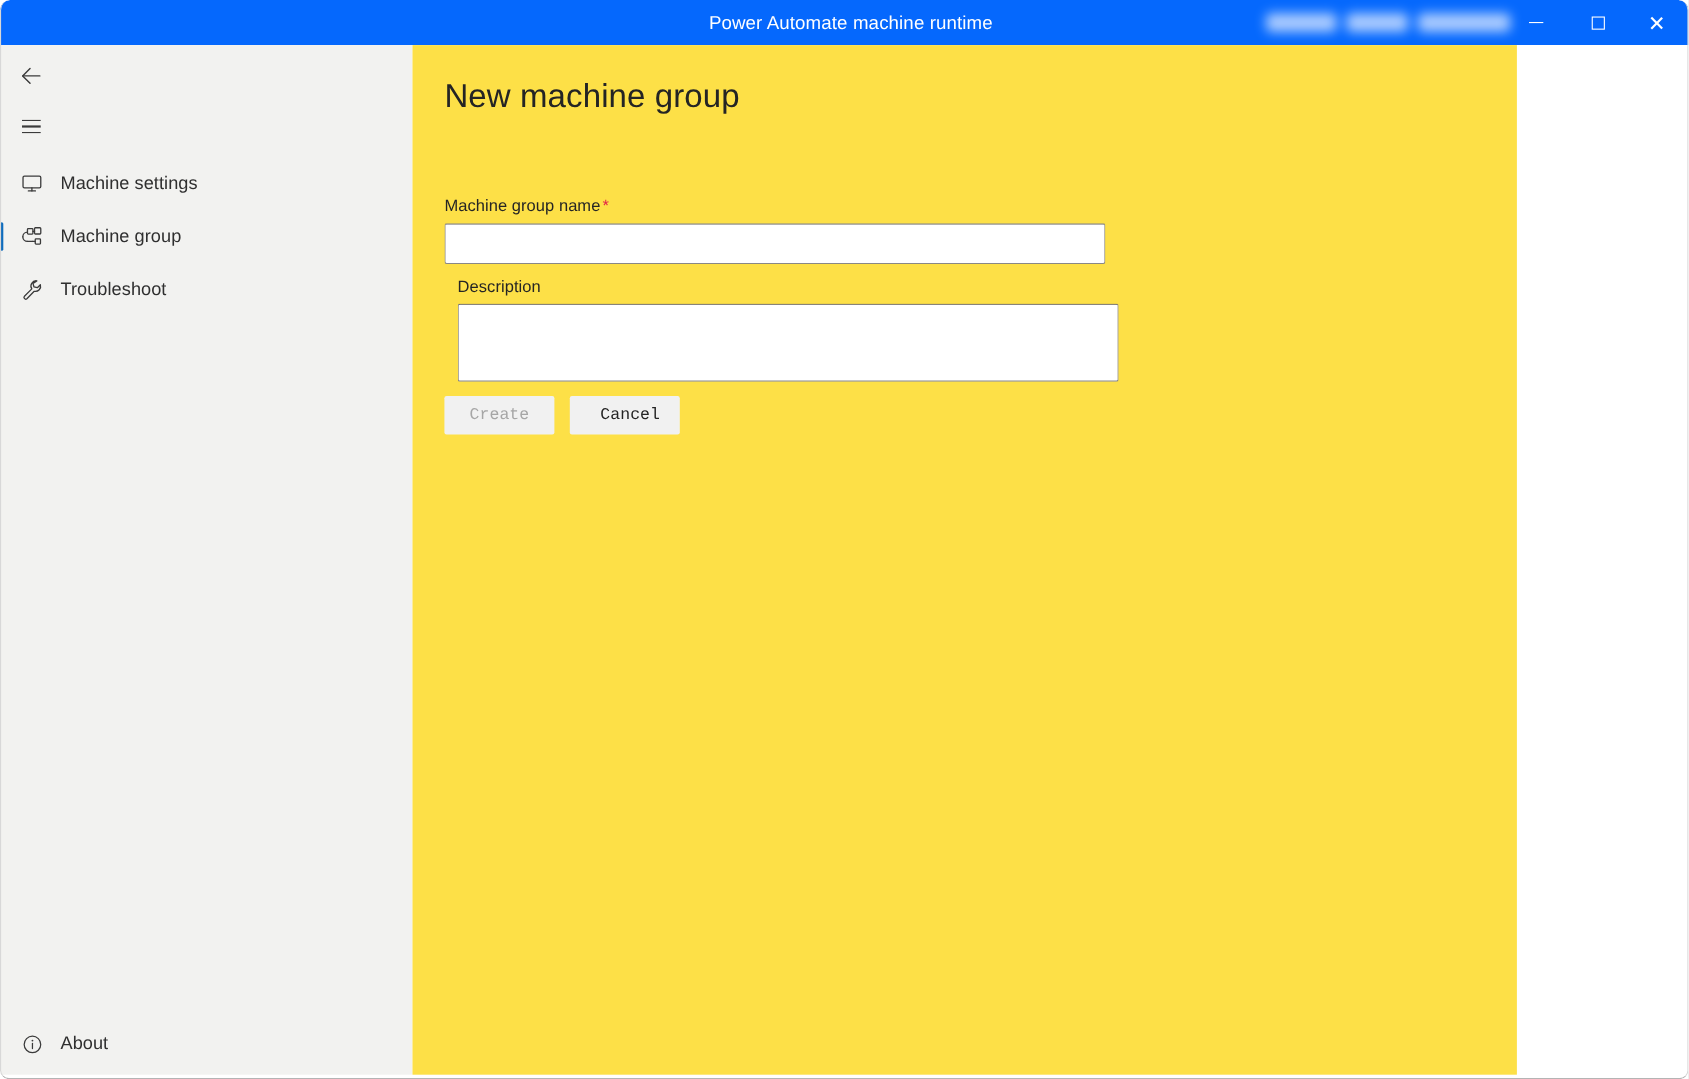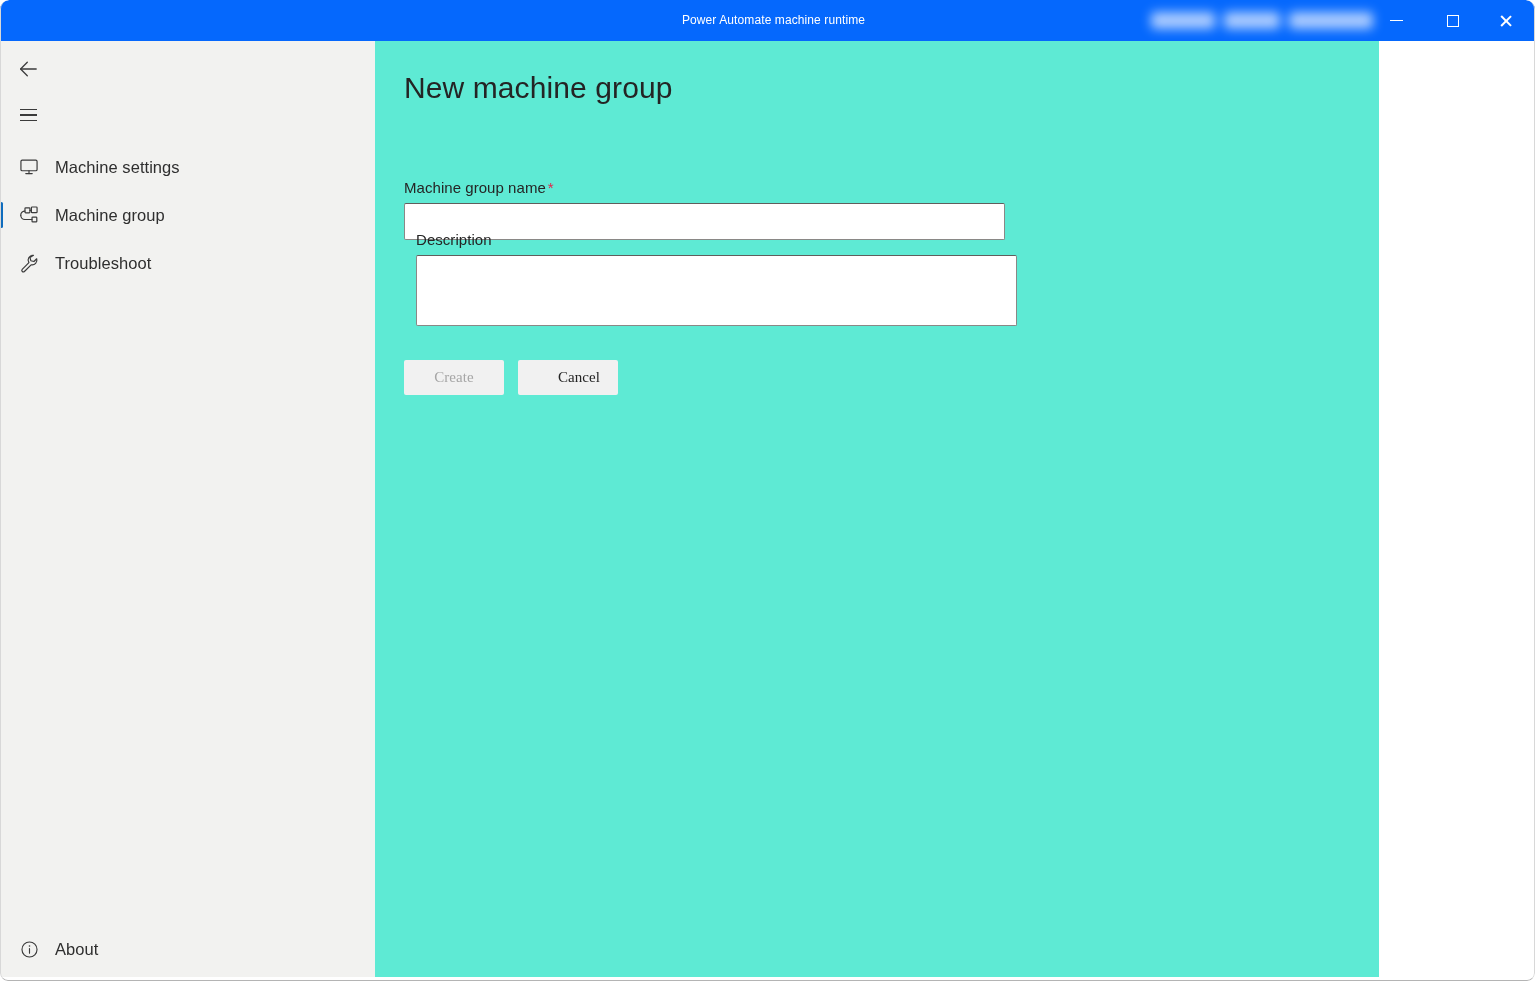--- a/index.html
+++ b/index.html
@@ -32,21 +32,21 @@
     border-radius: 9px 9px 0 0;
     display: flex;
     align-items: center;
     user-select: none;
   }
   #titlebar-title {
     position: absolute;
     left: 12px; right: 0;
     text-align: center;
     color: #ffffff;
-    font-size: 12px;
+    font-size: 17px;
     letter-spacing: 0.1px;
     line-height: 41px;
     pointer-events: none;
   }
   #account-chip {
     position: absolute;
     right: 162px;
     top: 8px;
     height: 25px;
     display: flex;
@@ -197,41 +197,41 @@
     cursor: default;
   }
 
   
   #content {
     position: absolute;
     top: 0;
     left: 375px;
     width: 1004px;
     height: 936px;
-    background: #5eead4;
+    background: #fde047;
   }
 
   #page-title {
     position: absolute;
     top: 30px;
     left: 29px;
     font-size: 30px;
     font-weight: 400;
     color: #242424;
     letter-spacing: 0.1px;
     margin: 0;
   }
 
   .field-block {
     position: absolute;
     left: 29px;
     width: 601px;
   }
   #field-name { top: 102px; margin-top: 36px; }
-  #field-desc { top: 190px; padding-left: 12px; }
+  #field-desc { top: 211px; padding-left: 12px; }
 
   .field-label {
     font-size: 15px;
     color: #252525;
     margin-bottom: 7px;
     display: block;
     letter-spacing: 0.05px;
   }
   .req-star {
     color: #e3254a;
@@ -278,21 +278,21 @@
   }
   .btn {
     height: 35px;
     min-width: 100px;
     padding: 0 18px;
     box-sizing: border-box;
     border: none;
     border-radius: 2px;
     background: #f1f1f1;
     font-size: 15px;
-    font-family: Liberation Serif, serif;
+    font-family: Liberation Mono, monospace;
     letter-spacing: 0.05px;
     cursor: default;
   }
   .btn.enabled { color: #242424; text-align: right; }
   .btn.disabled { color: #a6a6a6; }
 
   
   #frame-border {
     position: absolute;
     top: 0; left: 0;

